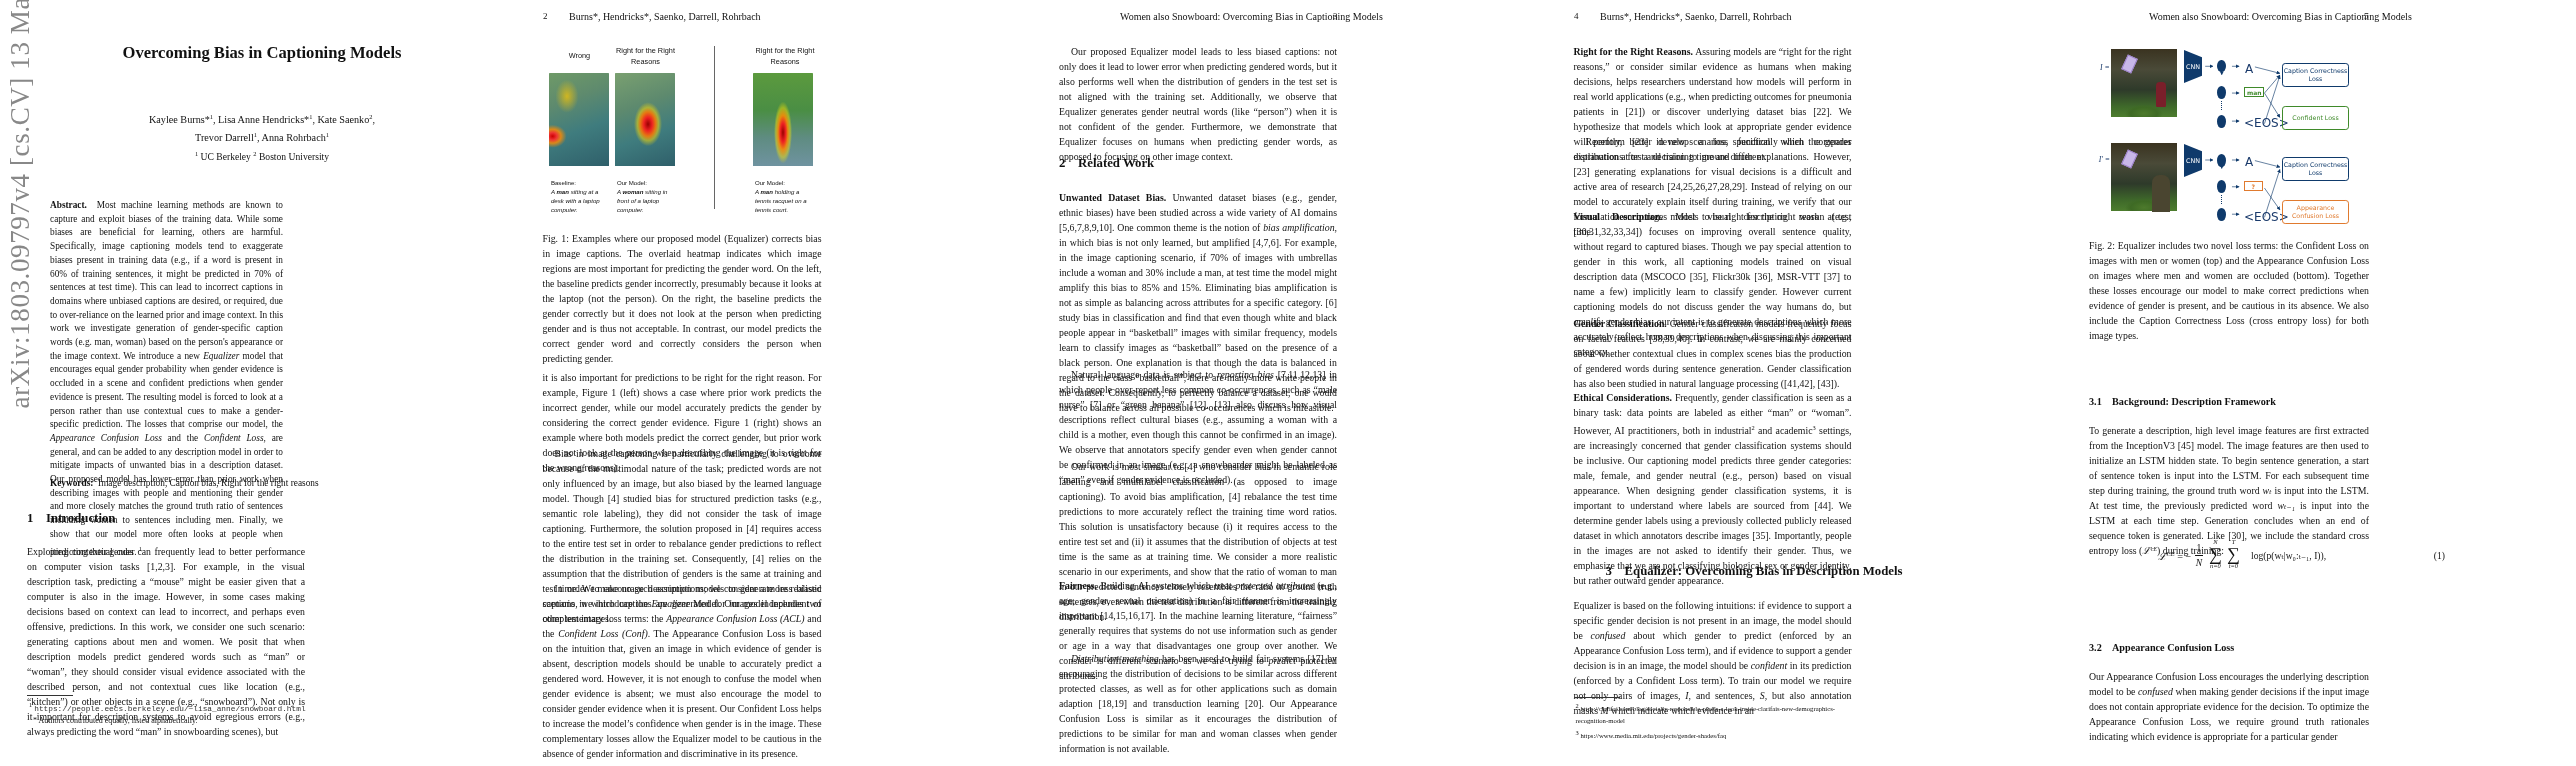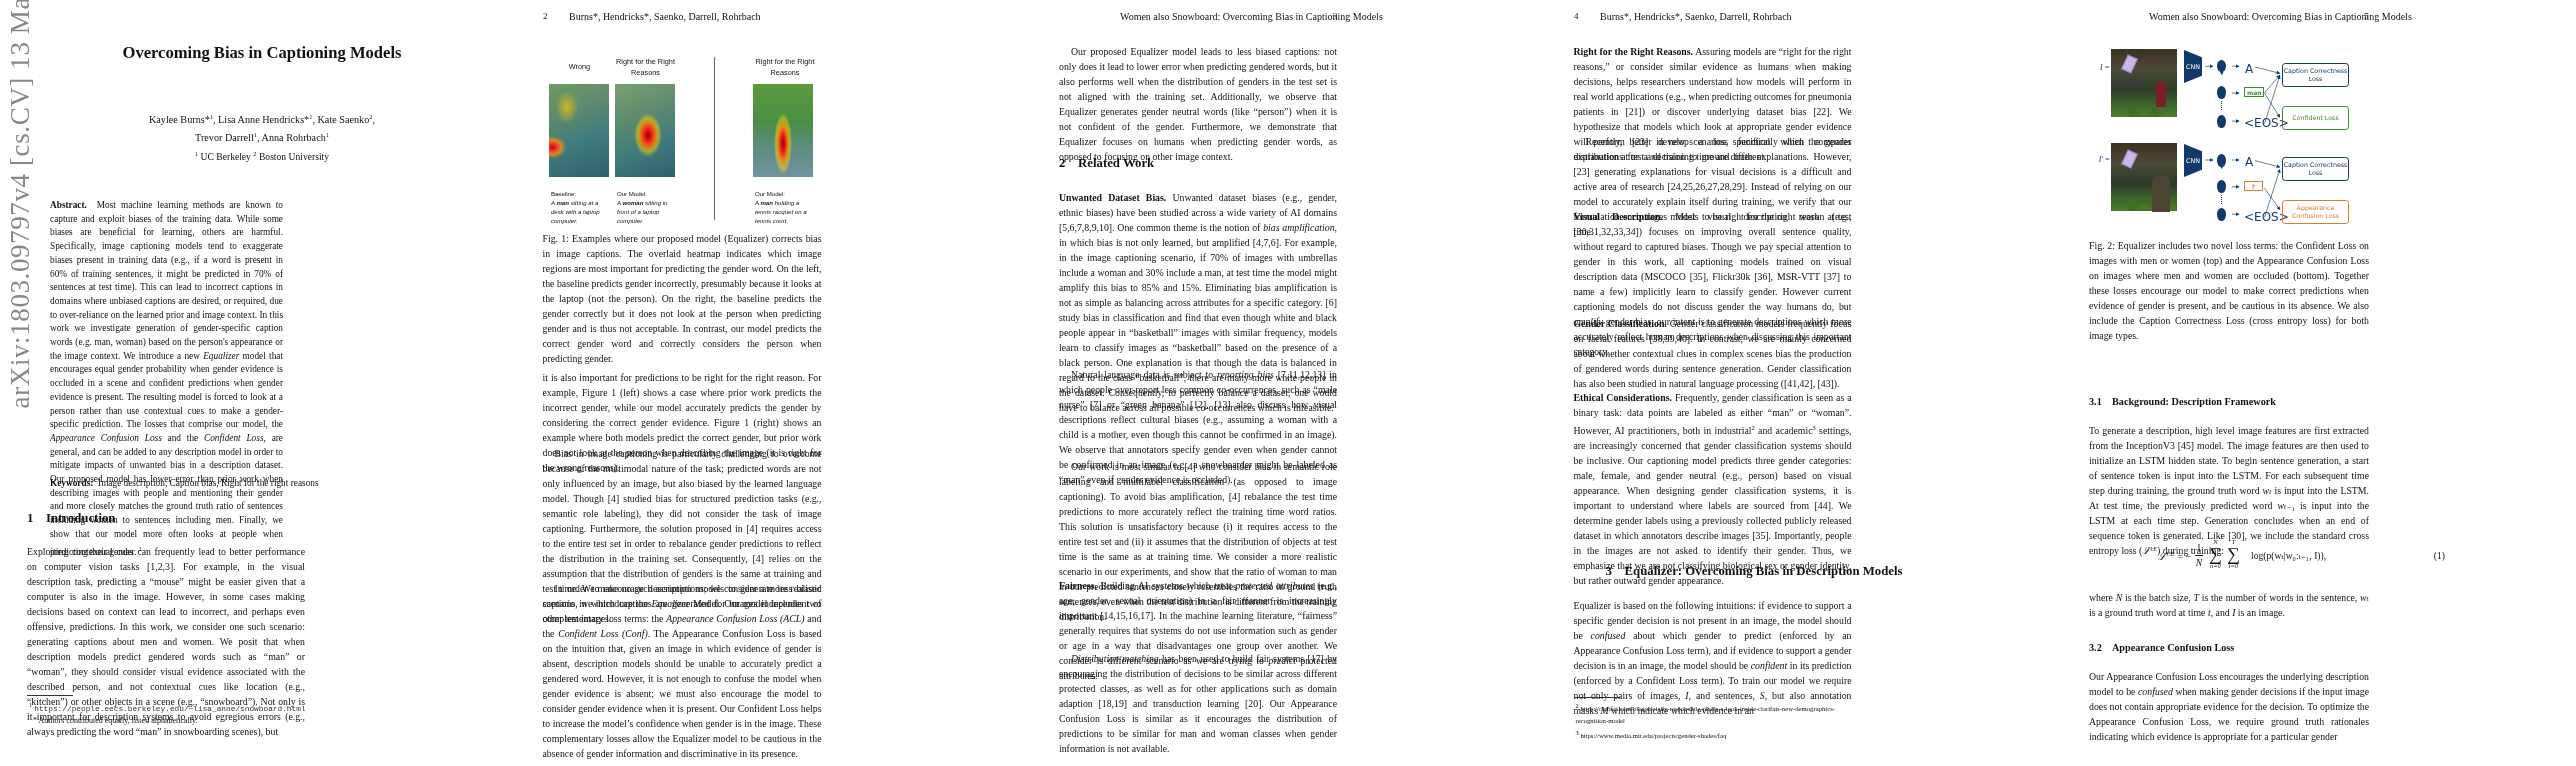--- a/index.html
+++ b/index.html
@@ -27,21 +27,21 @@
   .keywords { position:absolute; left:50px; top:478px; width:319px; font-size:9.3px; }
   .h1 { position:absolute; font-weight:bold; font-size:12.8px; }
   .h2 { position:absolute; font-weight:bold; font-size:10.2px; }
   .h1 .num, .h2 .num { display:inline-block; width:19px; }
   .h2 .num { width:18px; }
   .footrule { position:absolute; height:1px; background:#333; }
   .footnote { position:absolute; font-size:8px; line-height:12.8px; }
   .mono { font-family:"Liberation Mono","DejaVu Sans Mono",monospace; font-size:7.8px; color:#333; }
   .textblock { position:absolute; }
   
-  .fig1 { position:absolute; left:32px; top:45px; width:300px; height:172px;margin-top:11px; }
+  .fig1 { position:absolute; left:32px; top:45px; width:300px; height:172px; }
   .f1-col { position:absolute; top:0; width:61px; text-align:center; font-family:"Liberation Sans","DejaVu Sans",sans-serif; }
   .f1-head { font-size:7.3px; line-height:10.2px; height:23px; display:flex; align-items:center; justify-content:center; }
   .f1-img { width:60px; height:93px; margin-top:5.1px; border-radius:0.6px; }
   .f1-cap { text-align:left; font-size:6.1px; line-height:9px; margin-top:11.5px; padding-left:1.9px; }
   .f1-cap b { font-weight:bold; }
   .f1-sep { position:absolute; left:165px; top:1.3px; width:1px; height:163px; background:#666; }
   .heat-office1 { background:
       radial-gradient(ellipse 14px 11.5px at 6% 68%, #c00 0%, #e33 30%, rgba(255,140,0,.8) 60%, rgba(0,0,0,0) 100%),
       radial-gradient(ellipse 11.5px 16.6px at 30% 25%, rgba(255,200,0,.7) 0%, rgba(0,0,0,0) 100%),
       linear-gradient(160deg,#6f9a67 0%,#5e8a6e 30%,#3f7c7e 60%,#2f5f6a 100%); }
@@ -265,19 +265,18 @@
         <div>1</div>
         <div class="bar"></div>
         <div class="it">N</div>
       </div>
     <div class="sig" style="left:70px;"><small>N</small>∑<small>n=0</small></div>
     <div class="sig" style="left:88px;"><small>T</small>∑<small>t=0</small></div>
     <div class="rhs">log(p(wₜ|w₀:ₜ₋₁, I)),</div>
     <div class="eqnum">(1)</div>
   </div>
 
-  <p class="para textblock" style="left:27px; top:590px; width:280px;"><span>where </span><i>N</i><span> is the batch size, </span><i>T</i><span> is the number of words in the sentence, </span><i>wₜ</i><span> is a ground truth word at time </span><i>t</i><span>, and </span><i>I</i><span> is an image.</span></p>
   <div class="h2" style="left:27px; top:642px;">
     <span class="num" style="width:23px;">3.2</span><span>Appearance Confusion Loss</span>
   </div>
   <p class="para textblock" style="left:27px; top:669px; width:280px;"><span>Our Appearance Confusion Loss encourages the underlying description model to be </span><i>confused</i><span> when making gender decisions if the input image does not contain appropriate evidence for the decision. To optimize the Appearance Confusion Loss, we require ground truth rationales indicating which evidence is appropriate for a particular gender</span></p>
 </div>
 
 
 </body></html>

